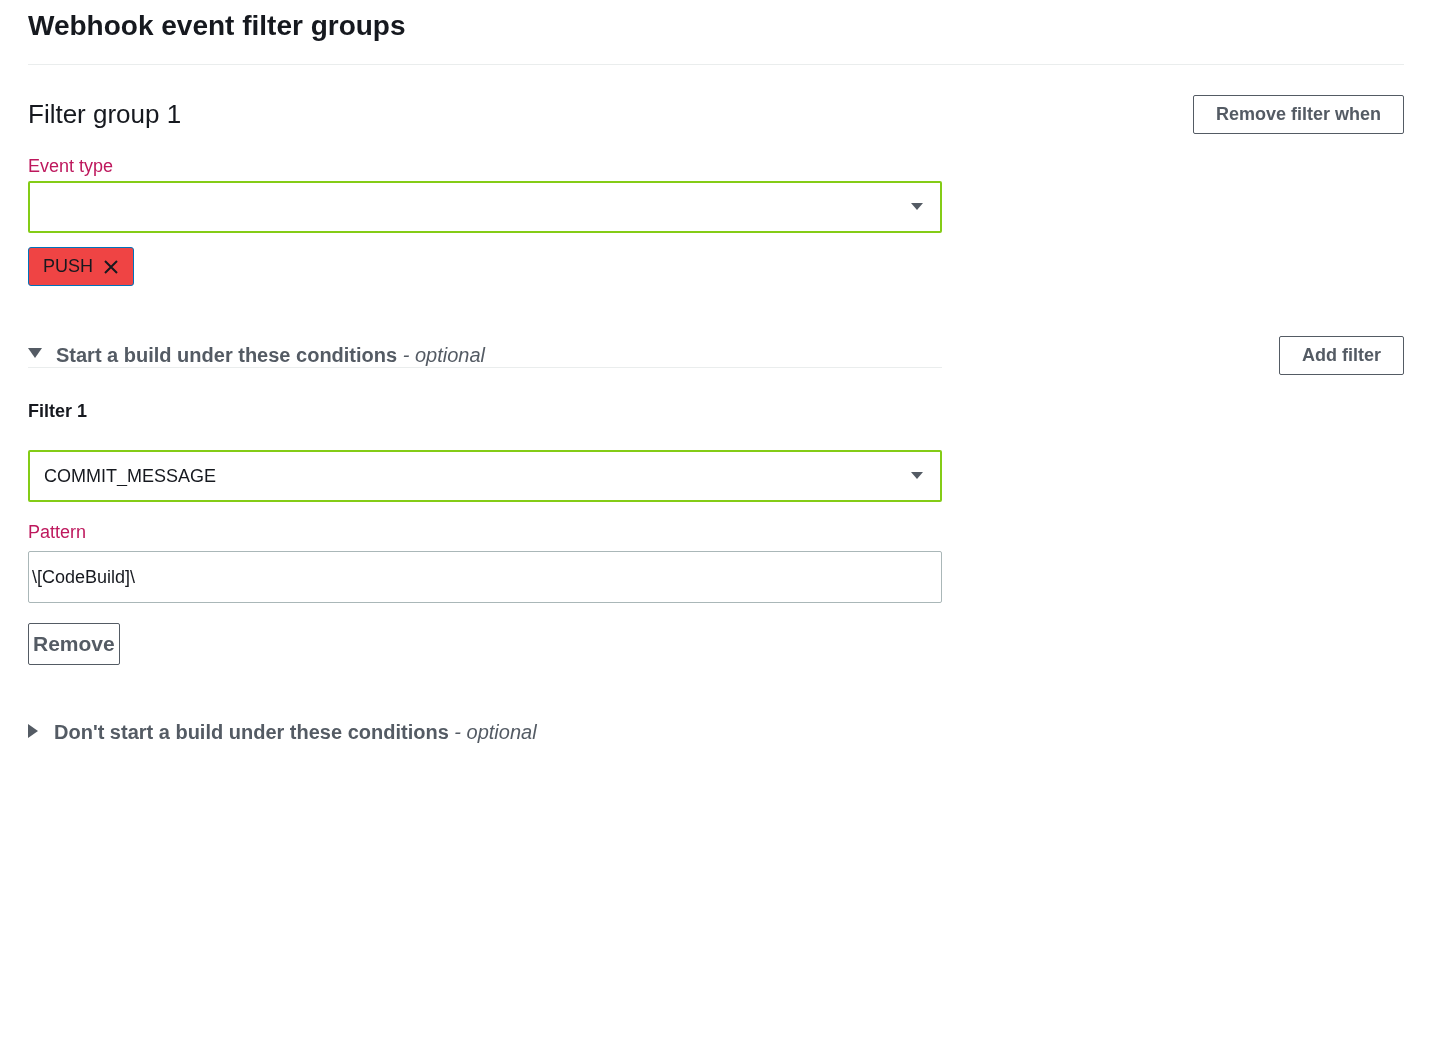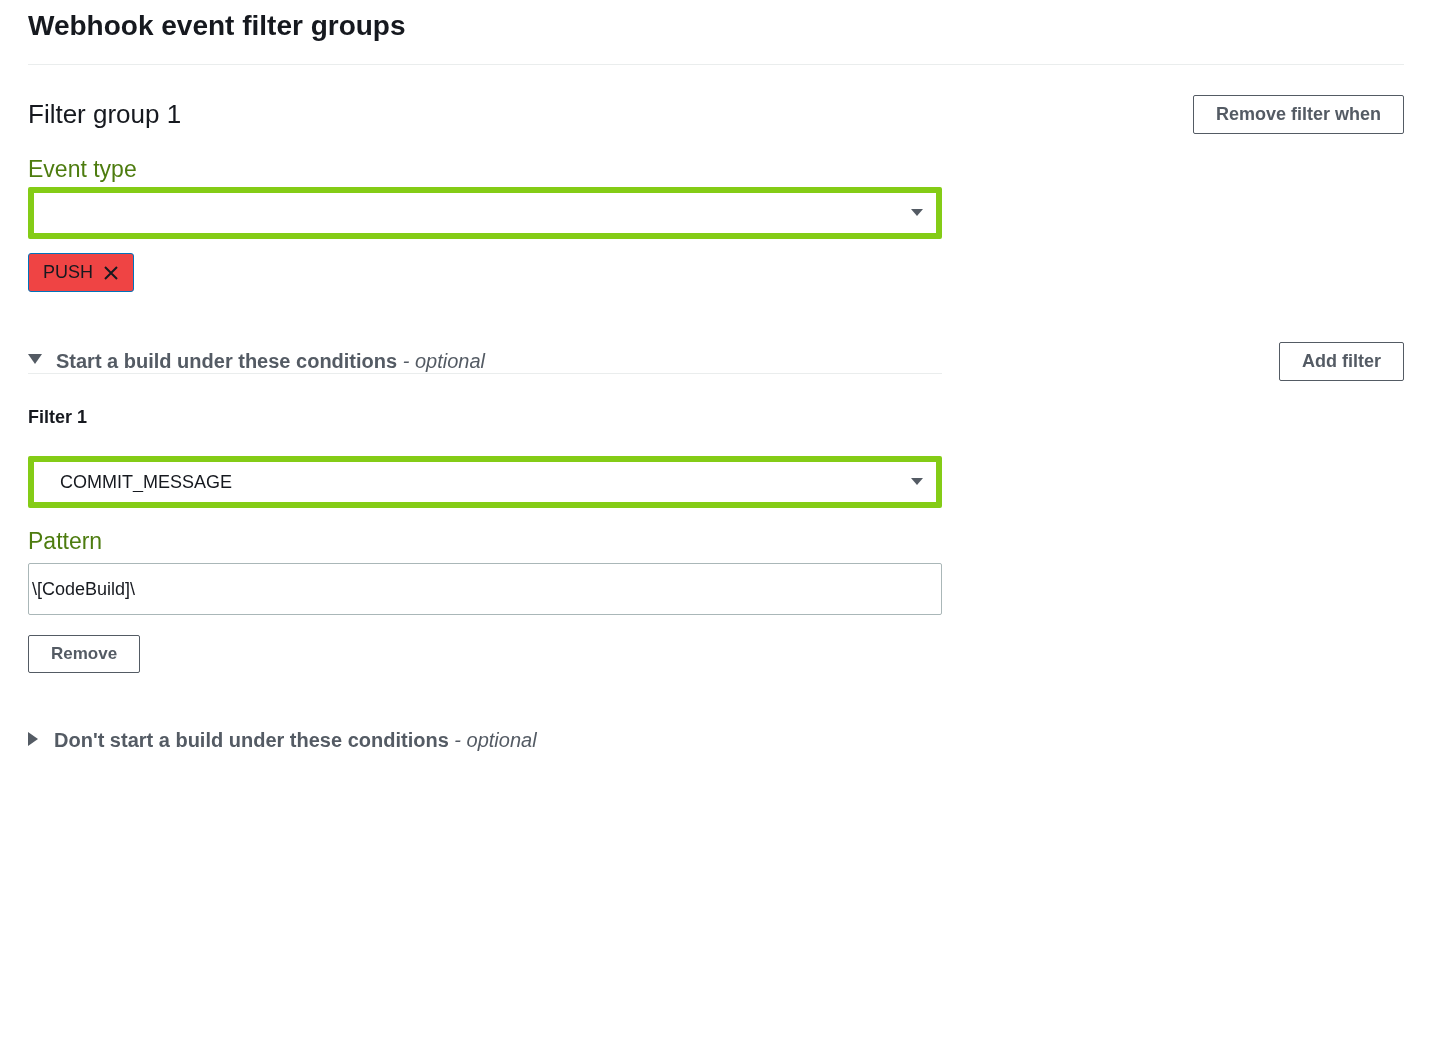--- a/index.html
+++ b/index.html
@@ -44,42 +44,42 @@
     border: 1px solid #545b64;
     border-radius: 2px;
     padding: 8px 22px;
     font-size: 18px;
     font-weight: 700;
     color: #545b64;
     cursor: pointer;
     font-family: inherit;
   }
   .field-label {
-    font-size: 23px;
-    color: #4d7c0f;
+    font-size: 18px;
+    color: #be185d;
     margin-bottom: 4px;
   }
   .field-desc {
     font-size: 17px;
     color: #545b64;
     line-height: 1.45;
     margin-bottom: 14px;
   }
   .select-wrap {
     position: relative;
     width: 914px;
     max-width: 100%;
   }
   .select {
     width: 100%;
     height: 52px;
-    border: 6px solid #84cc16;
+    border: 2px solid #84cc16;
     border-radius: 2px;
     background: #ffffff;
-    padding: 0 44px 0 26px;
+    padding: 0 44px 0 14px;
     font-size: 18px;
     font-family: inherit;
     appearance: none;
     -webkit-appearance: none;
     cursor: pointer;
     color: #16191f;
   }
   .select-caret {
     position: absolute;
     right: 18px;
@@ -155,22 +155,22 @@
     border-radius: 2px;
     padding: 0 3px;
     font-size: 18px;
     font-family: inherit;
     color: #16191f;
   }
   .remove-row {
     margin-top: 4px;
   }
   .btn-small {
-    padding: 8px 22px;
-    font-size: 17px;
+    padding: 8px 4px;
+    font-size: 21px;
   }
   .expander-collapsed {
     display: flex;
     align-items: center;
     gap: 14px;
     margin-top: 56px;
     cursor: pointer;
   }
 </style>
 </head>

